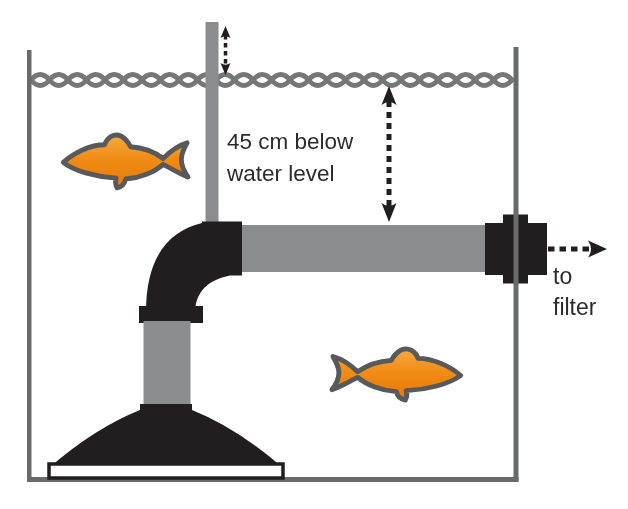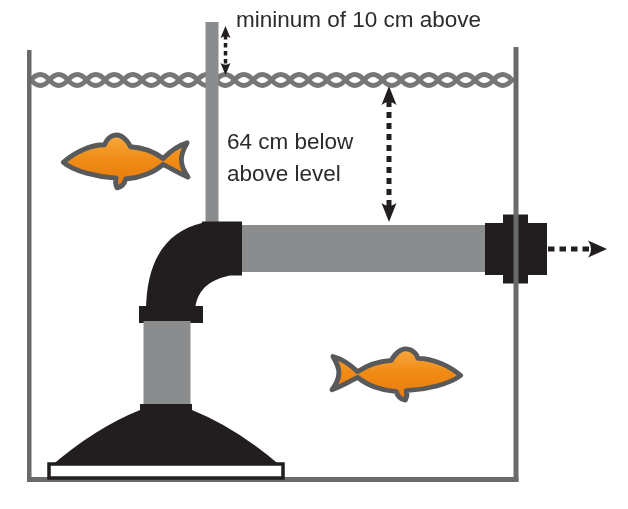--- a/index.html
+++ b/index.html
@@ -85,22 +85,25 @@
              C9,31 7,38 2,45 C10,42 20,36 28,32 C37,40 52,46 67,47
              C68,51 71,55 76,56 C78,52 78,49 77,46 C97,45 121,39 132,30 Z"></path>
 
     <path transform="translate(330,347) scale(0.99,0.95)" fill="url(#fishGrad)" stroke="#58595b" stroke-width="5" stroke-linejoin="round" d="M132,30 C121,20 104,12 89,12 C86,4 79,0 72,3 C67,6 64,10 62,14
              C47,15 36,20 28,26 C20,18 10,12 3,10 C7,17 9,23 9,27
              C9,31 7,38 2,45 C10,42 20,36 28,32 C37,40 52,46 67,47
              C68,51 71,55 76,56 C78,52 78,49 77,46 C97,45 121,39 132,30 Z"></path>
   </svg>
 
   <div class="label label-top">
-    <div>mininum of 10 cm above</div>
   </div>
 
   <div class="label label-mid">
-    <div>64 cm below</div>
-    <div>above level</div>
+    <div>45 cm below</div>
+    <div>water level</div>
   </div>
 
+  <div class="label label-right">
+    <div>to</div>
+    <div>filter</div>
+  </div>
 
 </div>
 
 </body></html>

